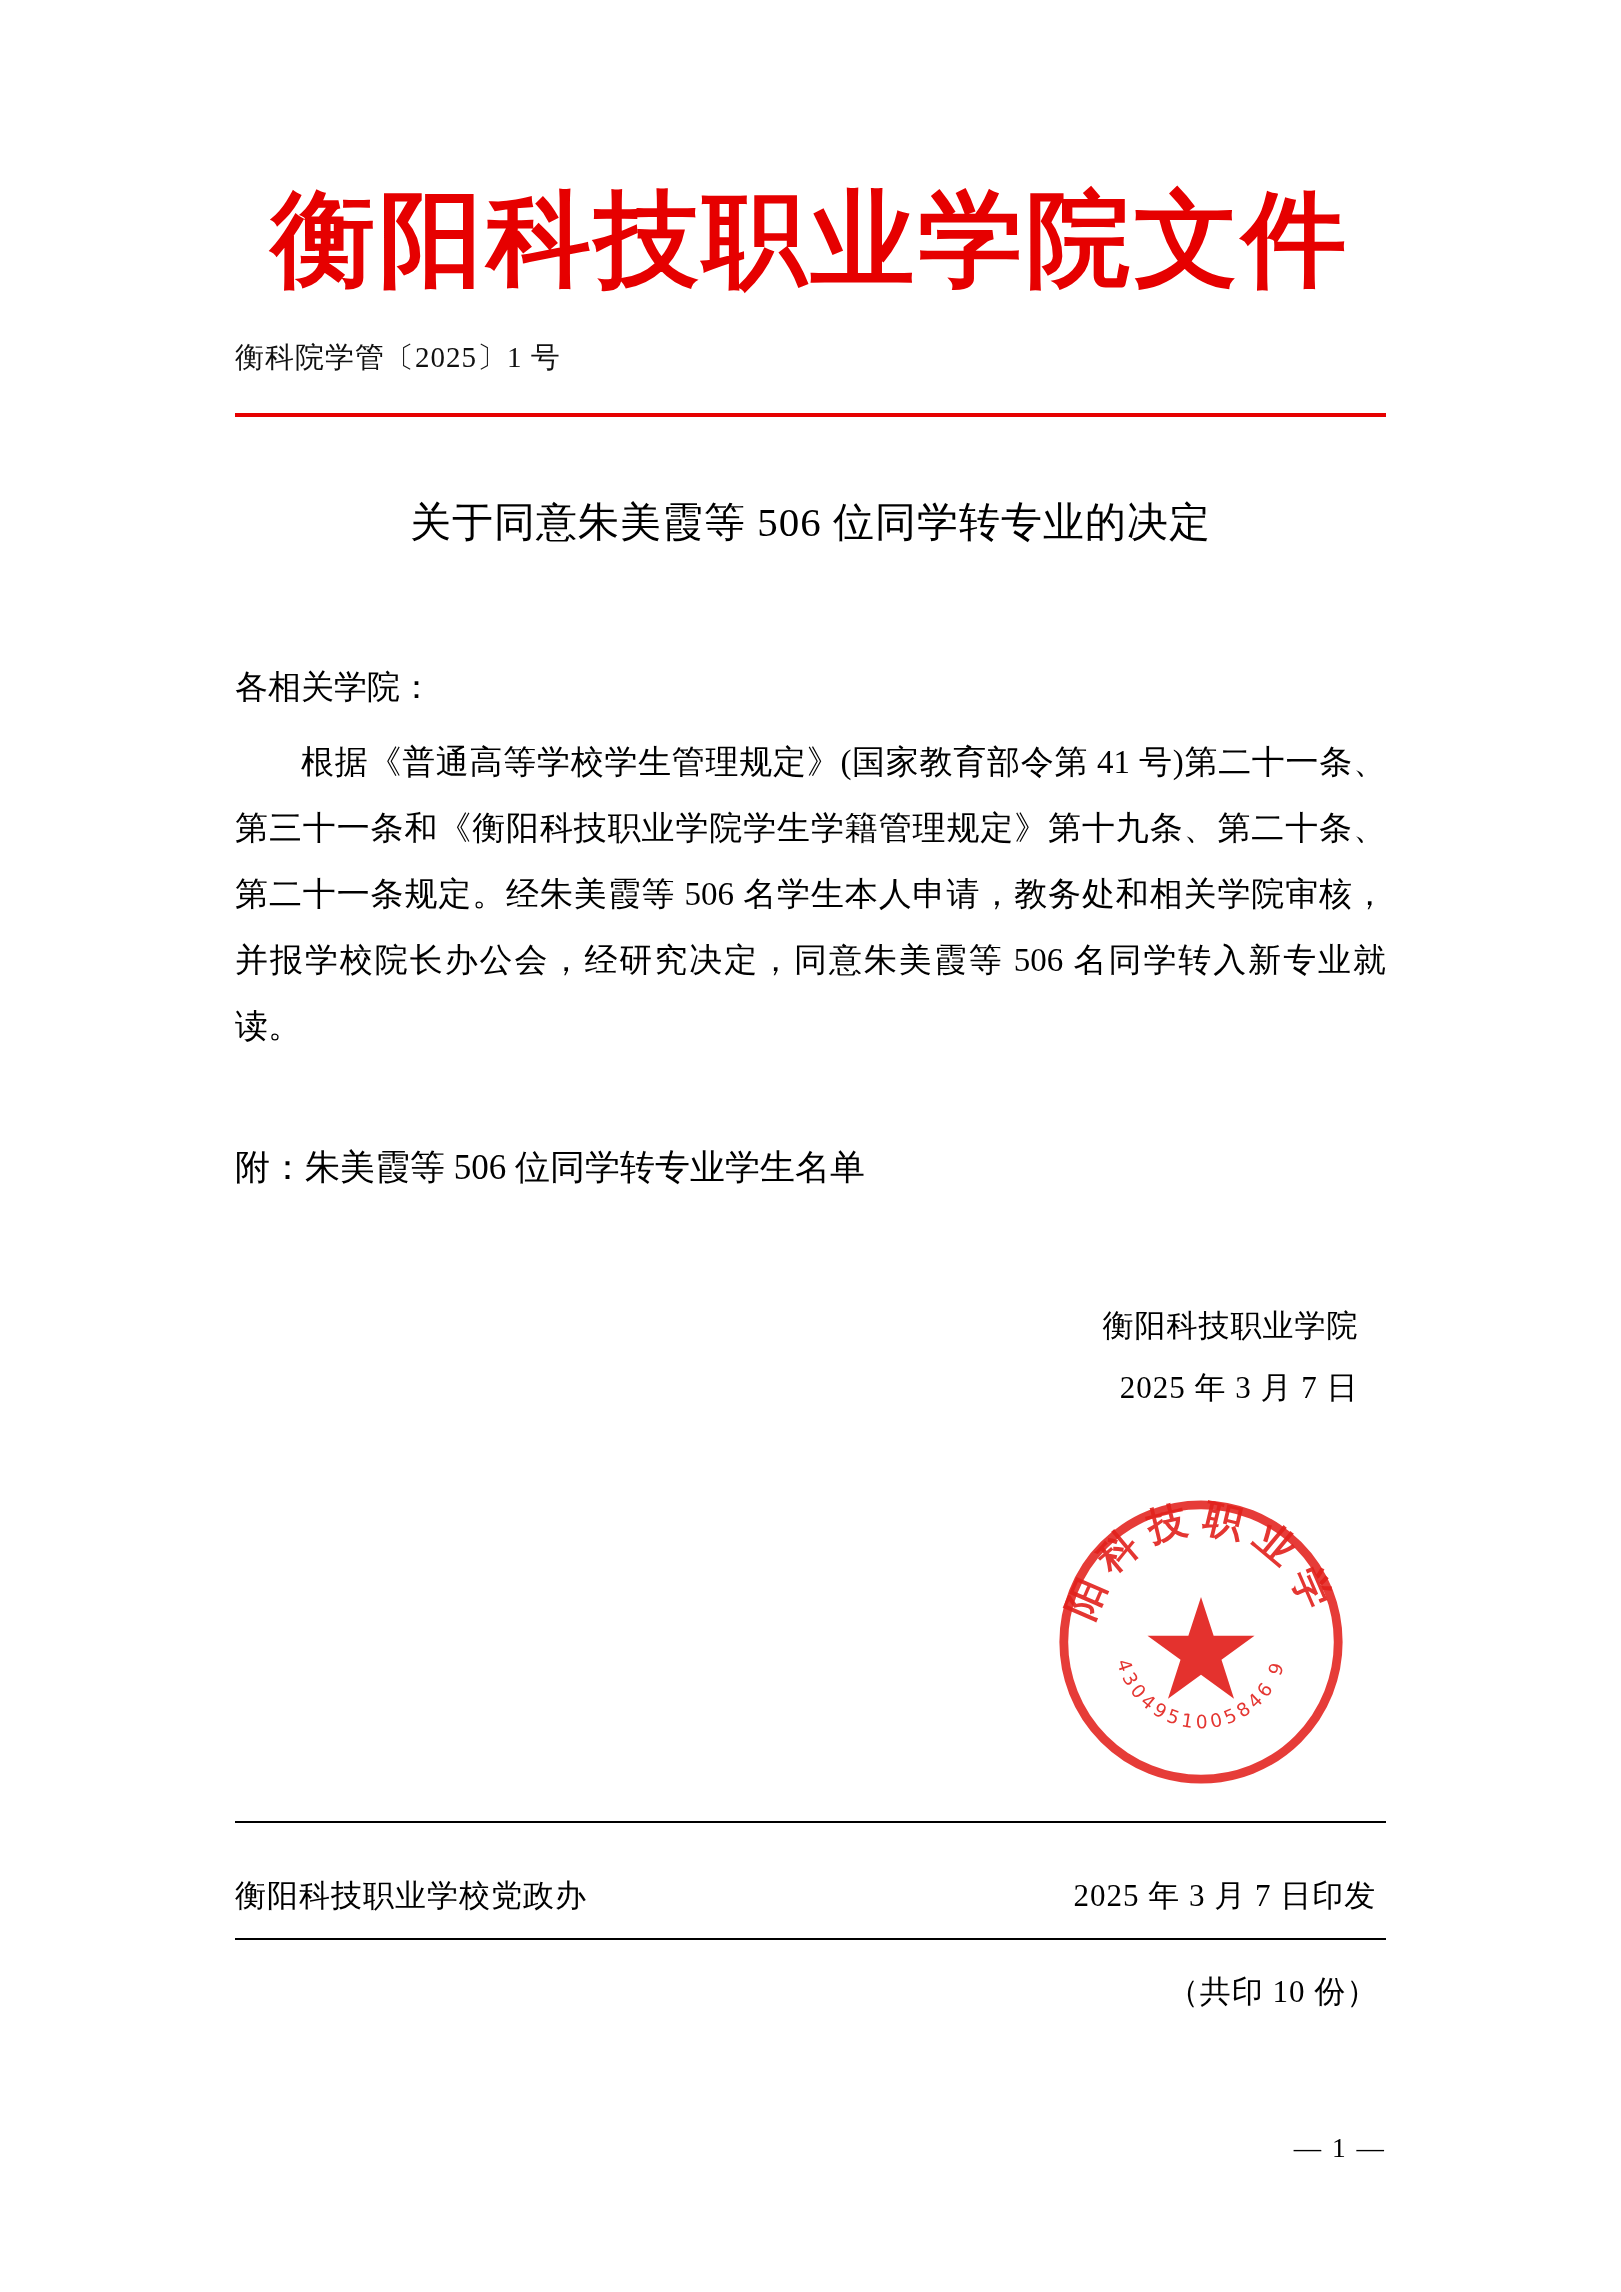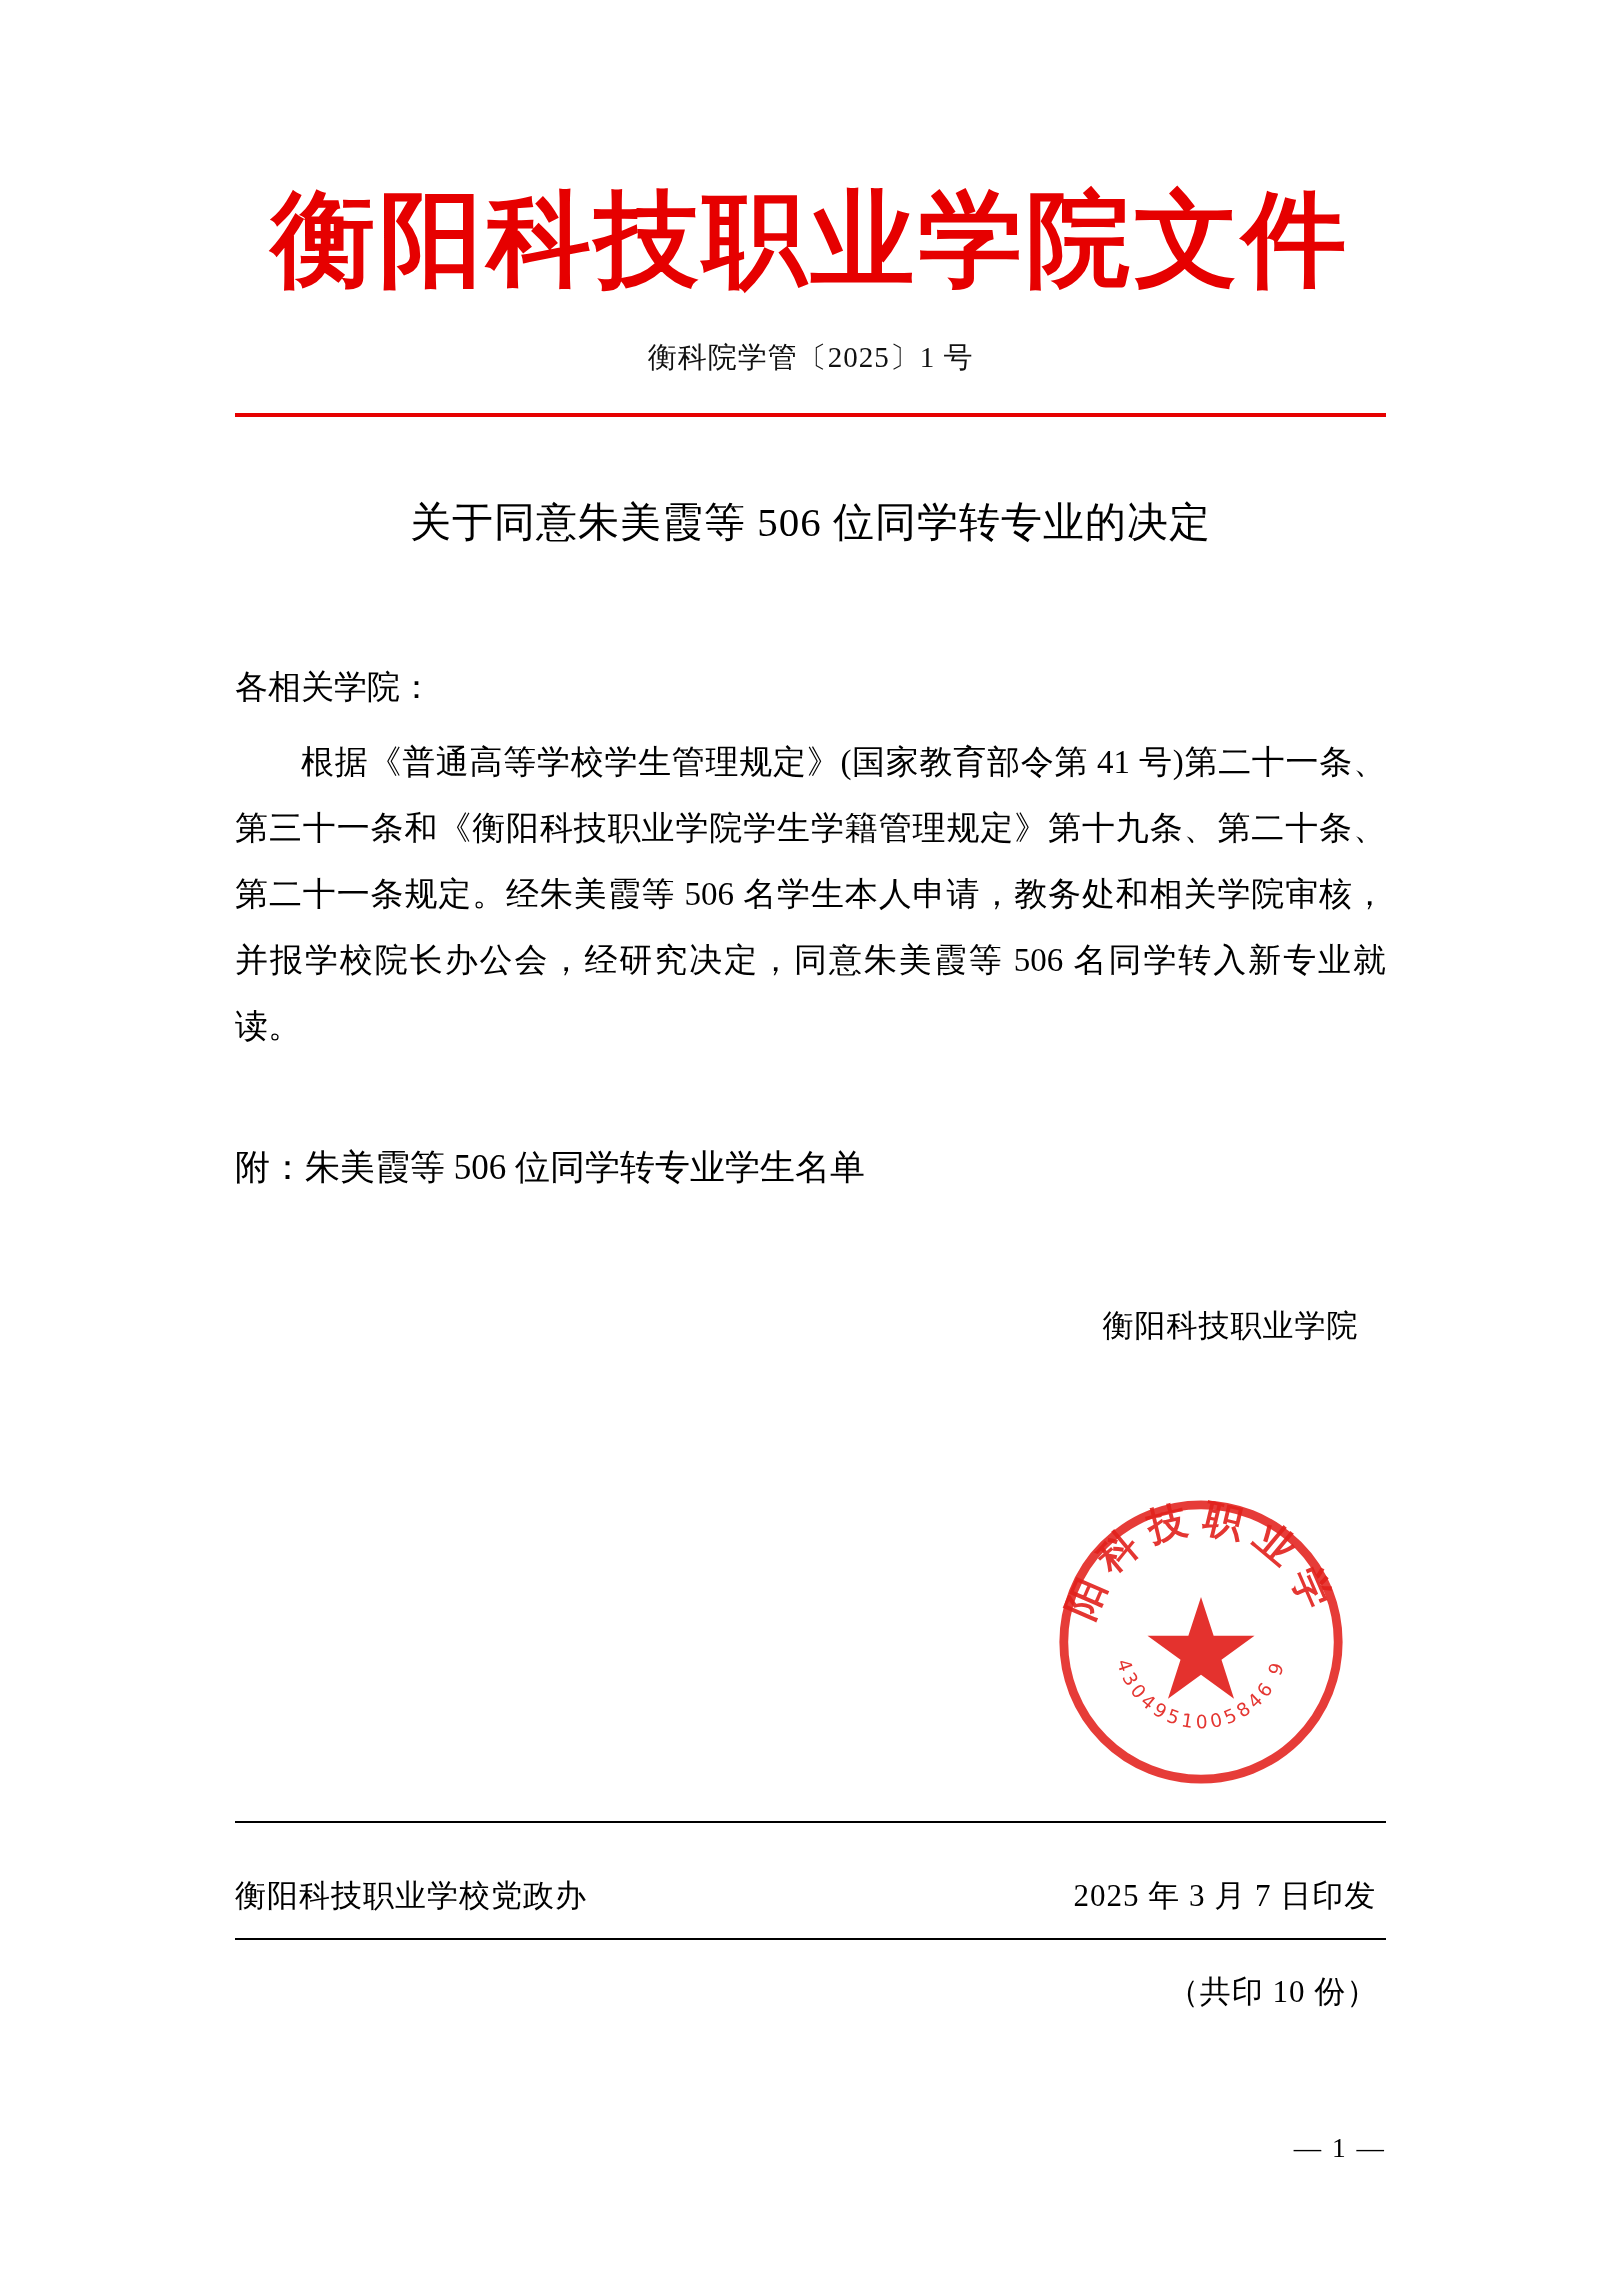--- a/index.html
+++ b/index.html
@@ -31,21 +31,20 @@
   .masthead-title {
     color: #e60000;
     font-family: "DejaVu Serif", "Liberation Serif", serif;
     font-weight: bold;
     font-size: 104px;
     letter-spacing: 3.9px;
     line-height: 1.12;
     white-space: nowrap;
   }
   .doc-number {
-    text-align: center;
     margin-top: 41px;
     font-size: 29px;
     letter-spacing: 1px;
     color: #111;
   }
   .red-rule {
     margin-top: 35px;
     height: 3.9px;
     background: #e60000;
     width: 100%;
@@ -169,20 +168,21 @@
   <div class="doc-title">关于同意朱美霞等 506 位同学转专业的决定</div>
 
   <div class="salutation">各相关学院：</div>
 
   <div class="para">根据《普通高等学校学生管理规定》(国家教育部令第 41 号)第二十一条、第三十一条和《衡阳科技职业学院学生学籍管理规定》第十九条、第二十条、第二十一条规定。经朱美霞等 506 名学生本人申请，教务处和相关学院审核，并报学校院长办公会，经研究决定，同意朱美霞等 506 名同学转入新专业就读。</div>
 
   <div class="attachment">附：朱美霞等 506 位同学转专业学生名单</div>
 
   <div class="signature">
     <div>衡阳科技职业学院</div>
+    <div>2025 年 3 月 7 日</div>
   </div>
 
   <div class="seal-wrap">
     <svg width="294" height="294" viewBox="0 0 300 300" xmlns="http://www.w3.org/2000/svg">
       <defs>
         <path id="sealArcTop" d="M 38,150 A 112,112 0 0 1 262,150" fill="none"></path>
         <path id="sealArcBottom" d="M 62,150 A 88,88 0 0 0 238,150" fill="none"></path>
       </defs>
       <circle cx="150" cy="150" r="140" fill="none" stroke="#e2211c" stroke-width="9" opacity="0.88"></circle>
       <text font-family="'DejaVu Serif','Liberation Serif',serif" font-size="40" font-weight="bold" fill="#e2211c" opacity="0.9" letter-spacing="12">

